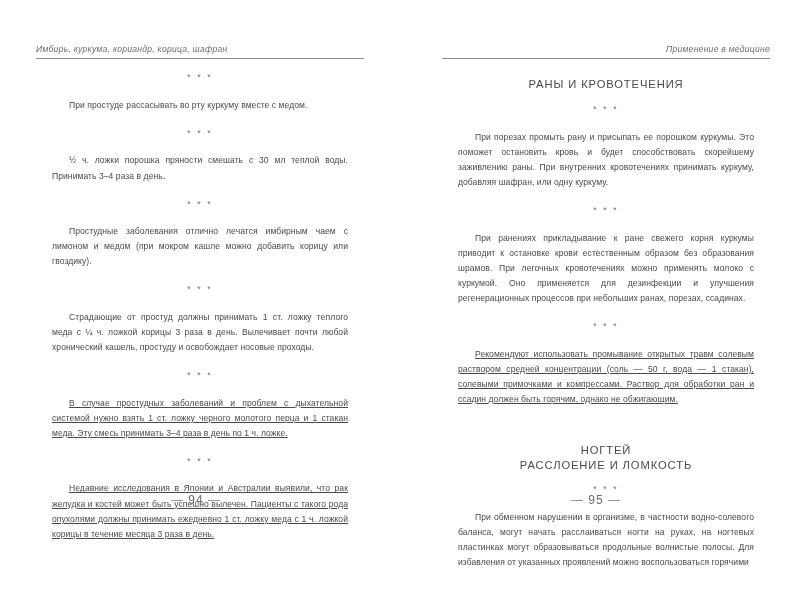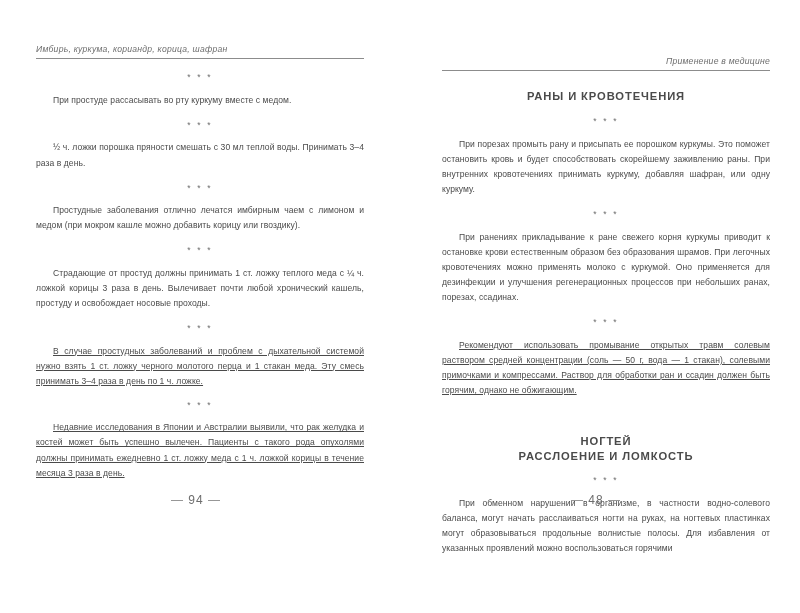--- a/index.html
+++ b/index.html
@@ -18,21 +18,21 @@
     overflow: hidden;
   }
   .page {
     position: relative;
     width: 400px;
     height: 523px;
     box-sizing: border-box;
     background: #ffffff;
   }
   .page-left  { padding: 44px 36px 0 36px; }
-  .page-right { padding: 56px 30px 0 42px; }
+  .page-right { padding: 44px 30px 0 42px; }
 
   
   .runhead {
     font-style: italic;
     font-size: 8.6px;
     color: #6d6d6d;
     letter-spacing: 0.25px;
     line-height: 1.2;
     white-space: nowrap;
   }
@@ -43,21 +43,21 @@
     height: 1px;
     background: #8c8c8c;
     width: 100%;
   }
 
   
   .col {
     margin-top: 14px;
   }
   p.body {
-    margin: 0;
+    margin: 16px;
     font-size: 8.55px;
     line-height: 15.1px;
     color: #4a4a4a;
     text-align: justify;
     text-indent: 17px;
     letter-spacing: 0.06px;
     -webkit-hyphens: none;
     hyphens: none;
   }
   p.body.last-loose {
@@ -71,21 +71,21 @@
     color: #6f6f6f;
     letter-spacing: 2.2px;
     line-height: 1;
     margin: 13px 0 11px 0;
   }
   .stars.tight-top { margin-top: 12px; }
 
   
   h2.section {
     margin: 0;
-    font-weight: 700;
+    font-weight: 400;
     font-size: 11.2px;
     color: #4a4a4a;
     text-align: center;
     letter-spacing: 0.9px;
     line-height: 15px;
   }
   .section-wrap-rak   { margin-top: 36px; }
   .section-wrap-wounds{ margin-top: 18px; }
   .section-wrap-nails { margin-top: 36px; }
 
@@ -167,18 +167,18 @@
         <h2 class="section">РАССЛОЕНИЕ И ЛОМКОСТЬ</h2>
       </div>
 
       <div class="stars tight-top">* * *</div>
       <p class="body">При обменном нарушении в организме, в частности водно-солевого баланса, могут начать расслаиваться ногти на руках, на ногтевых пластинках могут образовываться продольные волнистые полосы. Для избавления от указанных проявлений можно воспользоваться горячими</p>
 
     </div>
 
     <div class="folio">
       <span class="dash">—</span>
-      <span>48</span>
+      <span>95</span>
       <span class="dash">—</span>
     </div>
   </div>
 
 </div>
 
 </body></html>

